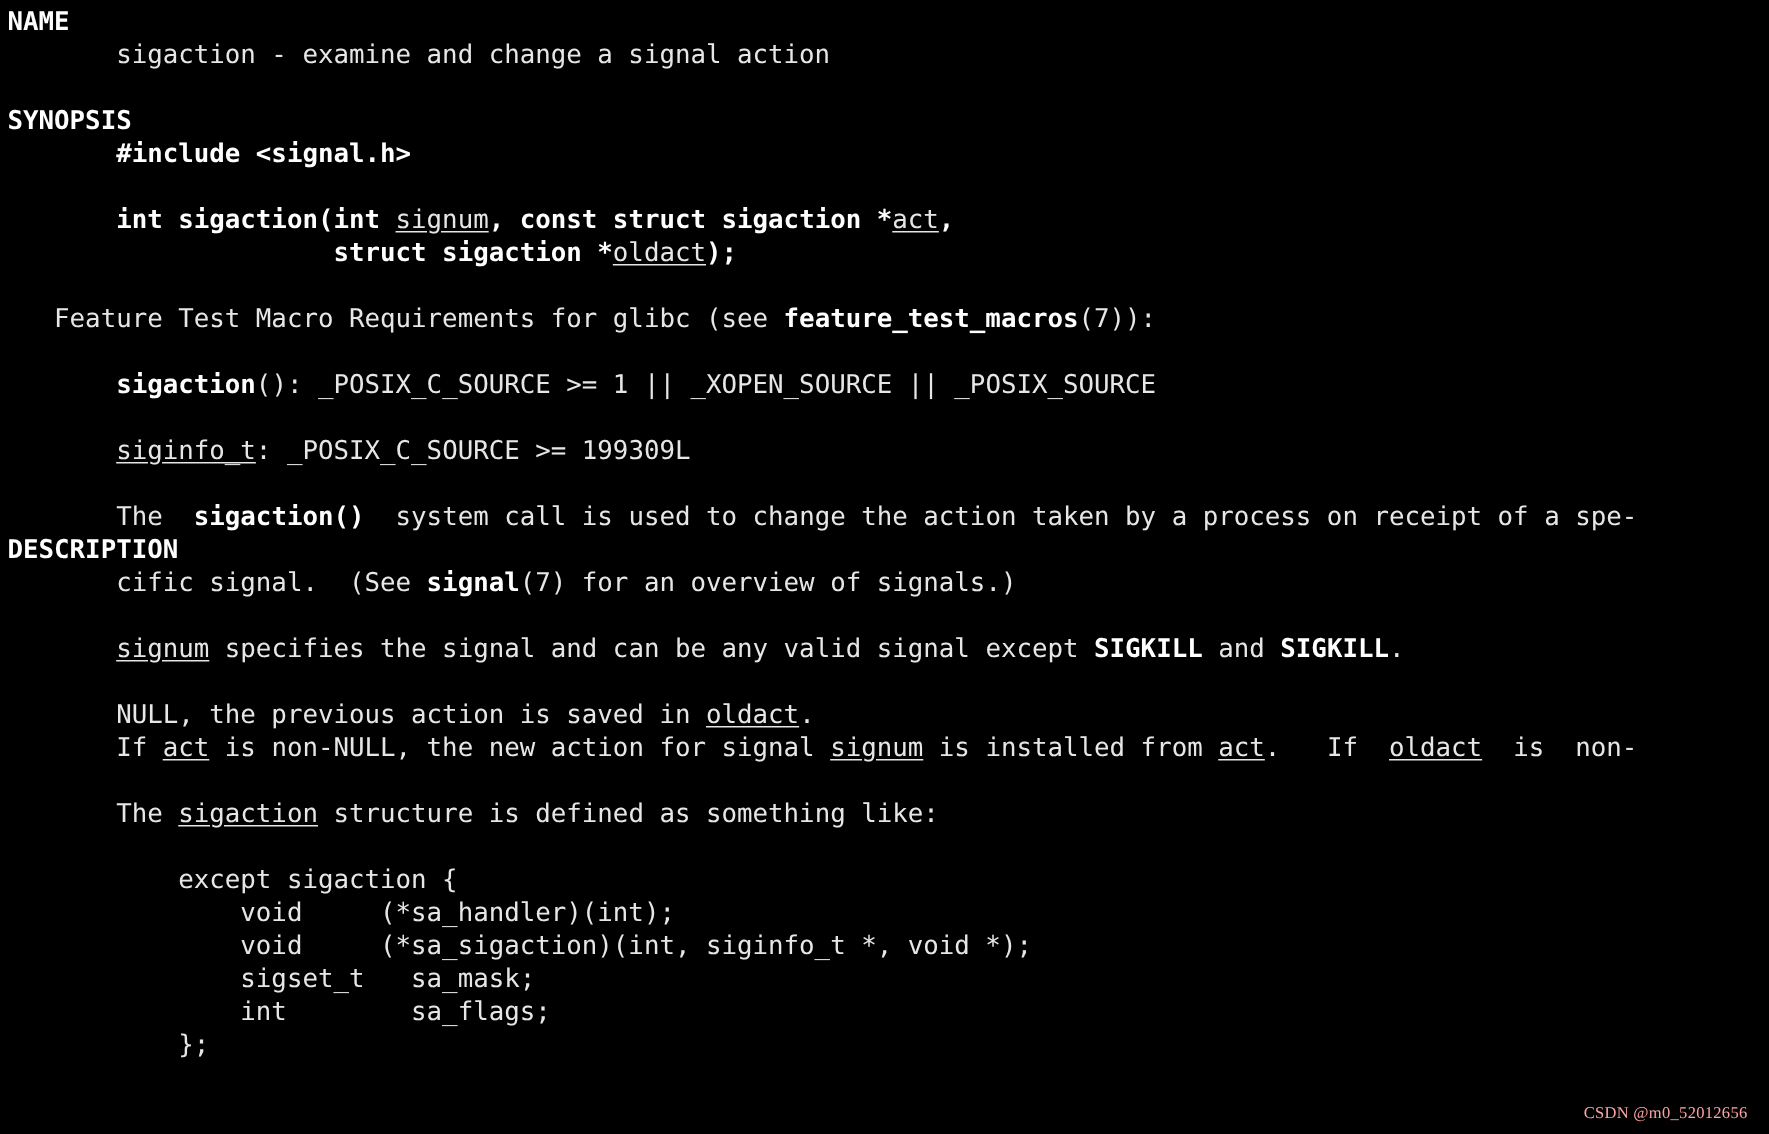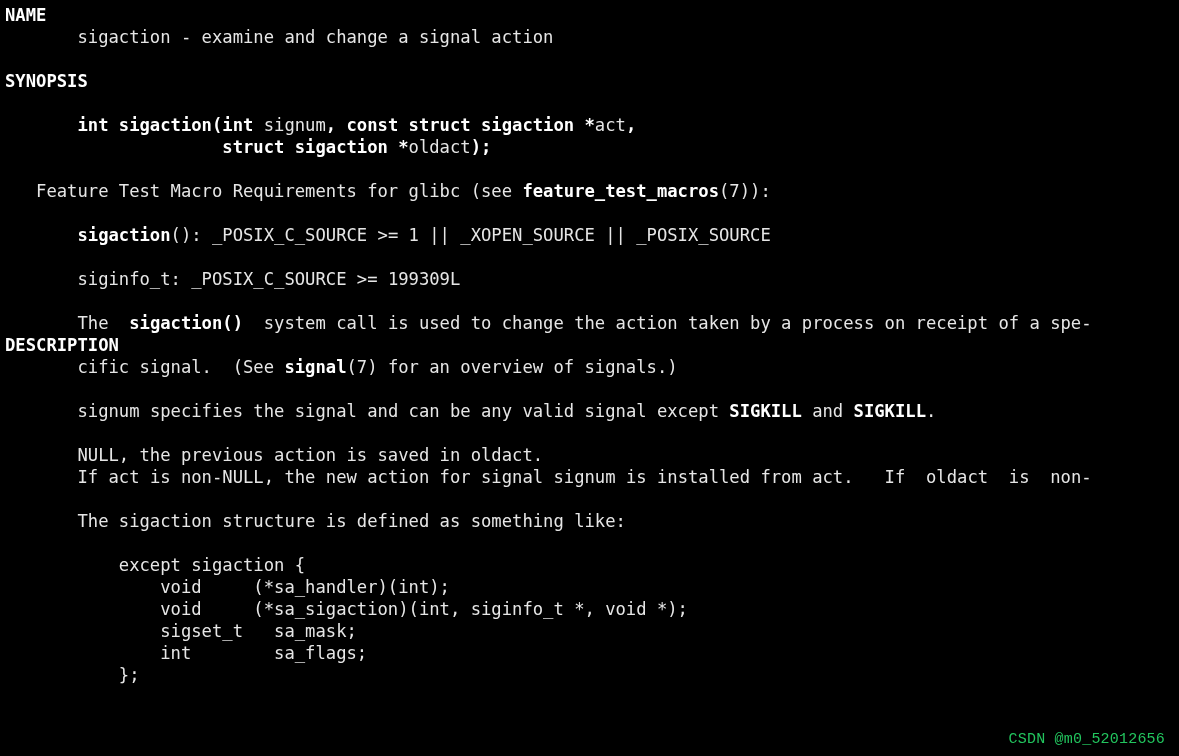--- a/index.html
+++ b/index.html
@@ -31,51 +31,53 @@
     font-family: "DejaVu Sans Mono", "Liberation Mono", monospace;
   }
   .line.blank {
     height: 22px;
   }
   .b {
     font-weight: bold;
     color: #ffffff;
   }
   .u {
+    text-decoration: underline;
     text-underline-offset: 2px;
     color: #e6e6e6;
   }
   .hdr {
     font-weight: bold;
     color: #ffffff;
   }
   #watermark {
     position: absolute;
     right: 14px;
     bottom: 8px;
-    color: #22c55e;
-    font-size: 15px;
-    font-family: Liberation Mono, monospace;
+    color: #fca5a5;
+    font-size: 11px;
+    font-family: Liberation Serif, serif;
     letter-spacing: 0.2px;
     white-space: pre;
   }
 </style>
 </head>
 <body>
 
 <div id="terminal">
 
   <div class="line"><span class="hdr">NAME</span></div>
 
   <div class="line"><span>       sigaction - examine and change a signal action</span></div>
 
   <div class="line blank">&nbsp;</div>
 
   <div class="line"><span class="hdr">SYNOPSIS</span></div>
 
+  <div class="line"><span class="b">       #include &lt;signal.h&gt;</span></div>
 
   <div class="line blank">&nbsp;</div>
 
   <div class="line"><span class="b">       int sigaction(int </span><span class="u">signum</span><span class="b">, const struct sigaction *</span><span class="u">act</span><span class="b">,</span></div>
 
   <div class="line"><span class="b">                     struct sigaction *</span><span class="u">oldact</span><span class="b">);</span></div>
 
   <div class="line blank">&nbsp;</div>
 
   <div class="line"><span>   Feature Test Macro Requirements for glibc (see </span><span class="b">feature_test_macros</span><span>(7)):</span></div>

